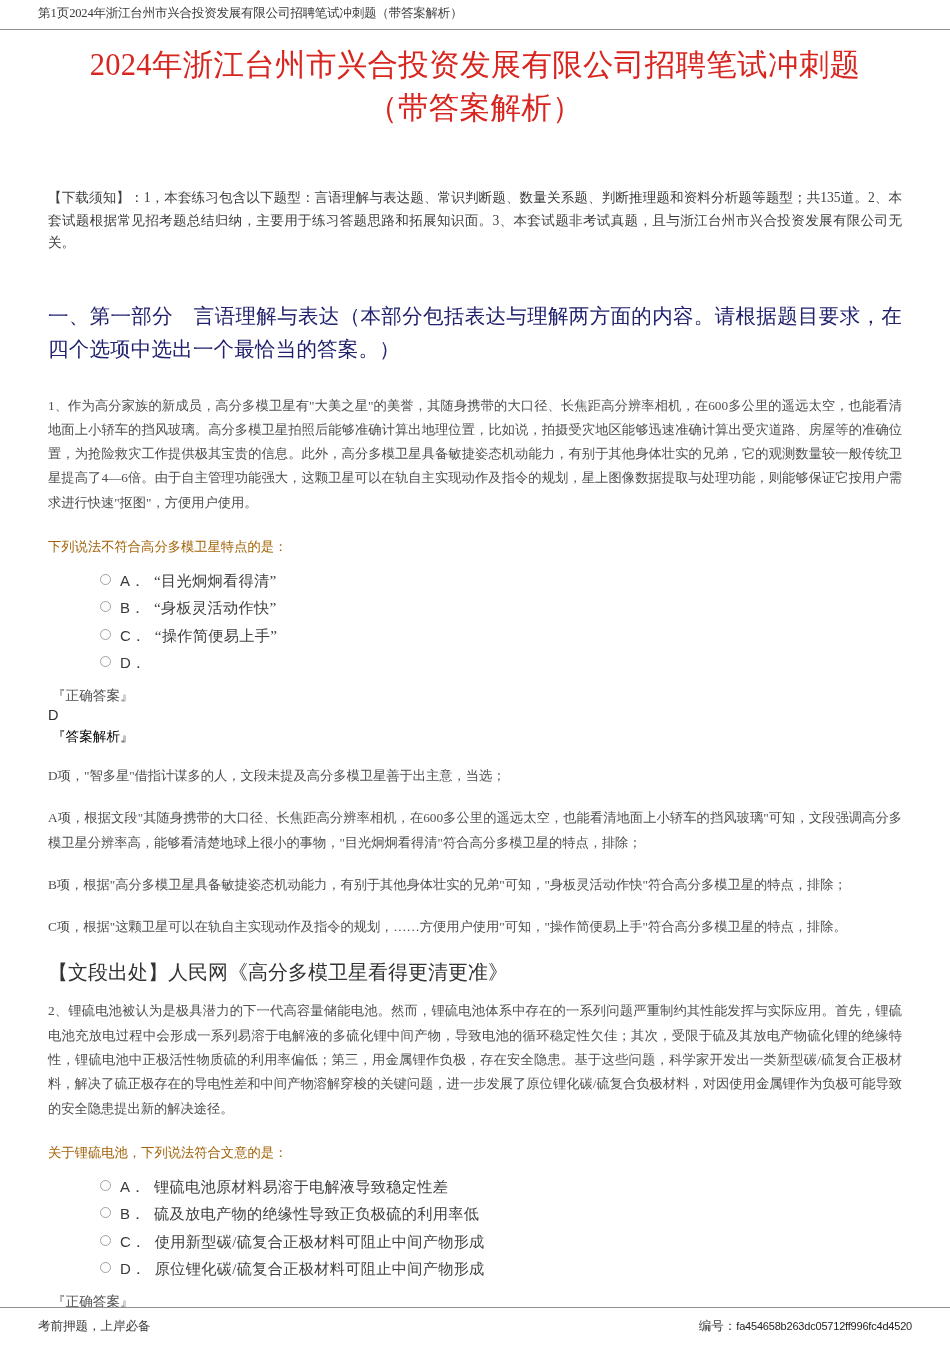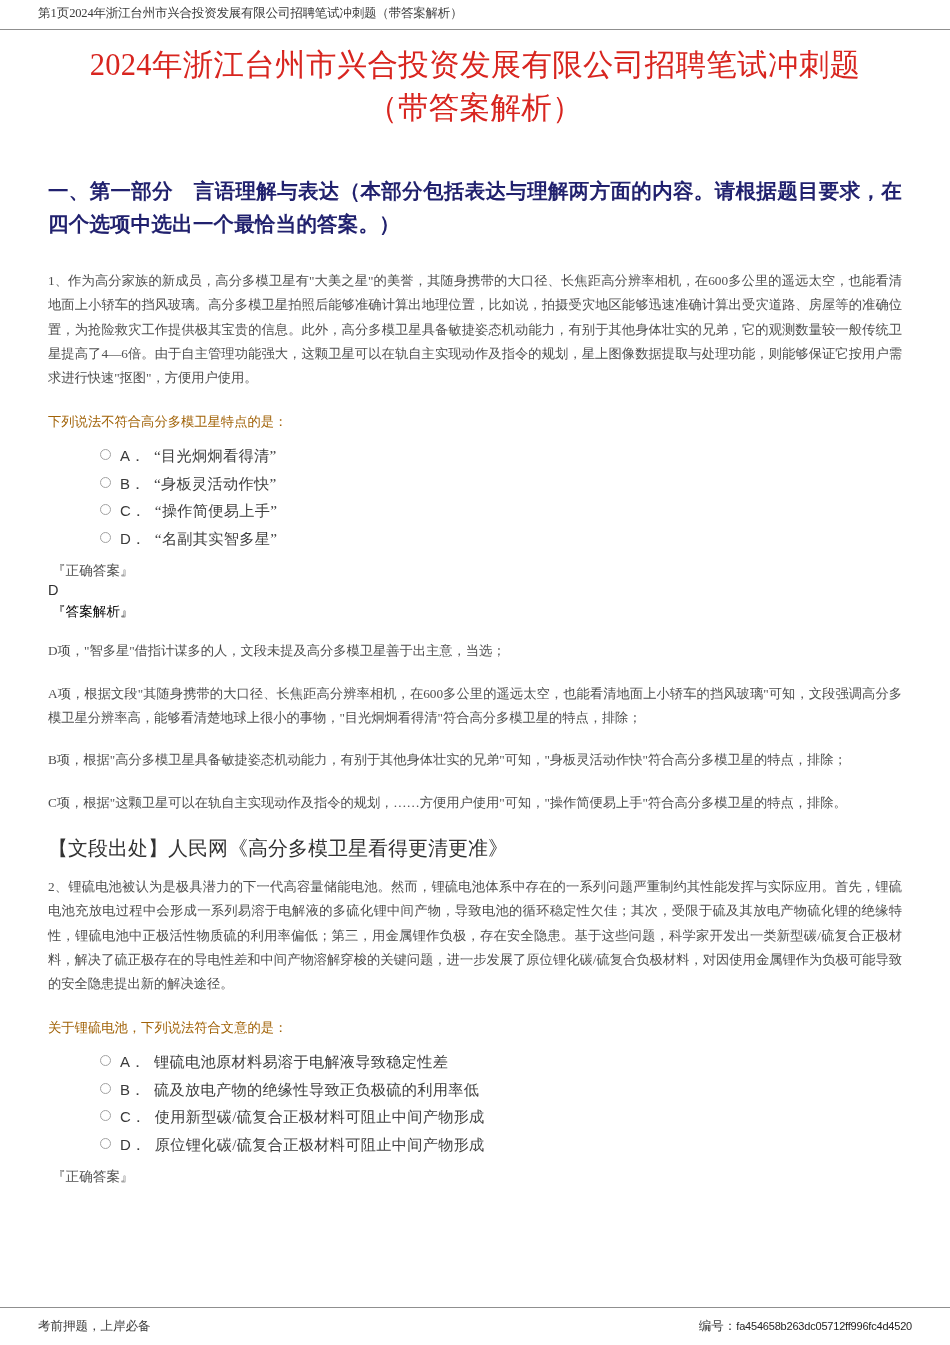--- a/index.html
+++ b/index.html
@@ -74,21 +74,20 @@
     letter-spacing: -0.1px;
   }
 
   .section-heading {
     margin: 45px 0 0 0;
     font-size: 20.5px;
     line-height: 33px;
     color: #21216e;
     text-align: justify;
     letter-spacing: 0.2px;
-    font-weight: bold;
   }
 
   .question-stem {
     margin: 28px 0 0 0;
     font-size: 13.3px;
     line-height: 24.3px;
     color: #4f4f4f;
     text-align: justify;
     letter-spacing: -0.05px;
   }
@@ -210,20 +209,21 @@
 
 <div class="page-header">
   <span class="hdr-left">第1页</span>
   <span class="hdr-right">2024年浙江台州市兴合投资发展有限公司招聘笔试冲刺题（带答案解析）</span>
 </div>
 
 <div class="doc">
 
   <h1 class="doc-title">2024年浙江台州市兴合投资发展有限公司招聘笔试冲刺题（带答案解析）</h1>
 
+  <p class="notice">【下载须知】：1，本套练习包含以下题型：言语理解与表达题、常识判断题、数量关系题、判断推理题和资料分析题等题型；共135道。2、本套试题根据常见招考题总结归纳，主要用于练习答题思路和拓展知识面。3、本套试题非考试真题，且与浙江台州市兴合投资发展有限公司无关。</p>
 
   <p class="section-heading">一、第一部分　言语理解与表达（本部分包括表达与理解两方面的内容。请根据题目要求，在四个选项中选出一个最恰当的答案。）</p>
 
   <div>
     <p class="question-stem">1、作为高分家族的新成员，高分多模卫星有"大美之星"的美誉，其随身携带的大口径、长焦距高分辨率相机，在600多公里的遥远太空，也能看清地面上小轿车的挡风玻璃。高分多模卫星拍照后能够准确计算出地理位置，比如说，拍摄受灾地区能够迅速准确计算出受灾道路、房屋等的准确位置，为抢险救灾工作提供极其宝贵的信息。此外，高分多模卫星具备敏捷姿态机动能力，有别于其他身体壮实的兄弟，它的观测数量较一般传统卫星提高了4—6倍。由于自主管理功能强大，这颗卫星可以在轨自主实现动作及指令的规划，星上图像数据提取与处理功能，则能够保证它按用户需求进行快速"抠图"，方便用户使用。</p>
     <p class="question-ask">下列说法不符合高分多模卫星特点的是：</p>
 
     <ul class="options">
       <li class="option">
         <span class="radio"></span>
@@ -236,21 +236,20 @@
         <span class="opt-text">“身板灵活动作快”</span>
       </li>
       <li class="option">
         <span class="radio"></span>
         <span class="opt-letter">C．</span>
         <span class="opt-text">“操作简便易上手”</span>
       </li>
       <li class="option">
         <span class="radio"></span>
         <span class="opt-letter">D．</span>
-        <span class="opt-text">“名副其实智多星”</span>
       </li>
     </ul>
 
     <p class="answer-label">『正确答案』</p>
     <p class="answer-value">D</p>
     <p class="analysis-label">『答案解析』</p>
 
     <p class="para">D项，"智多星"借指计谋多的人，文段未提及高分多模卫星善于出主意，当选；</p>
     <p class="para">A项，根据文段"其随身携带的大口径、长焦距高分辨率相机，在600多公里的遥远太空，也能看清地面上小轿车的挡风玻璃"可知，文段强调高分多模卫星分辨率高，能够看清楚地球上很小的事物，"目光炯炯看得清"符合高分多模卫星的特点，排除；</p>
     <p class="para">B项，根据"高分多模卫星具备敏捷姿态机动能力，有别于其他身体壮实的兄弟"可知，"身板灵活动作快"符合高分多模卫星的特点，排除；</p>

